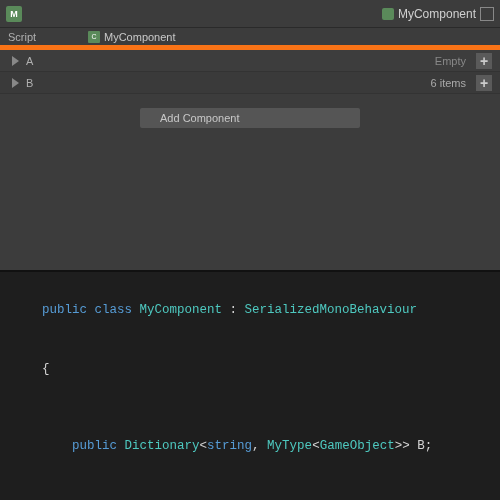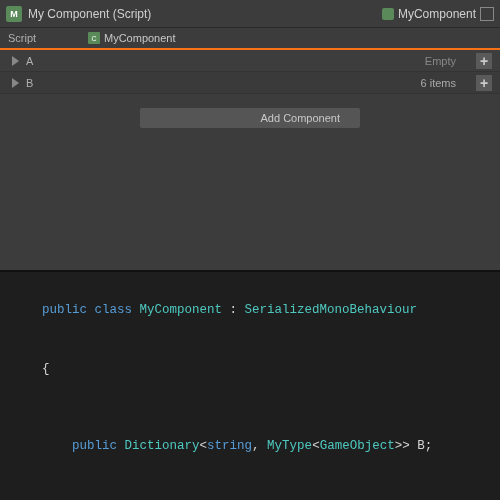--- a/index.html
+++ b/index.html
@@ -60,21 +60,21 @@
       border: 1px solid #888;
       background: transparent;
     }
 
     .script-row {
       height: 22px;
       display: flex;
       align-items: center;
       padding: 0 8px;
       background: #3c3c3c;
-      border-bottom: 2px solid #f97316;
+      border-bottom: 5px solid #f97316;
     }
 
     .script-label {
       color: #b0b0b0;
       font-size: 11px;
       width: 80px;
     }
 
     .script-value {
       color: #c8c8c8;
@@ -128,21 +128,21 @@
 
     .field-label {
       color: #b0b0b0;
       font-size: 11px;
       flex: 1;
     }
 
     .field-value {
       color: #888;
       font-size: 11px;
-      margin-right: 20px;
+      margin-right: 10px;
     }
 
     .field-value.items-count {
       color: #aaa;
     }
 
     .add-btn {
       width: 16px;
       height: 16px;
       background: #5a5a5a;
@@ -169,21 +169,21 @@
 
     .add-component-btn {
       background: #555;
       border: none;
       color: #c8c8c8;
       font-size: 11px;
       padding: 4px 20px;
       cursor: pointer;
       border-radius: 2px;
       width: 220px;
-      text-align: right;
+      text-align: left;
     }
 
     
     .code-panel {
       height: 256px;
       background: #1e1e1e;
       padding: 10px 12px;
       overflow: hidden;
       border-top: 2px solid #111;
     }
@@ -199,21 +199,20 @@
     .code-white { color: #d4d4d4; }
     .code-blue { color: #569cd6; }
   </style>
 </head>
 <body>
 
 <div class="inspector-panel">
 
   <div class="title-bar">
     <div class="title-bar-icon">M</div>
-    <span class="title-bar-text">My Component (Script)</span>
     <div class="title-bar-right">
       <div class="title-bar-icon" style="width:12px;height:12px;background:#5a8a5a;"></div>
       <span class="title-bar-text">MyComponent</span>
       <div class="maximize-icon"></div>
     </div>
   </div>
 
   <div class="script-row">
     <span class="script-label">Script</span>
     <span class="script-value">

